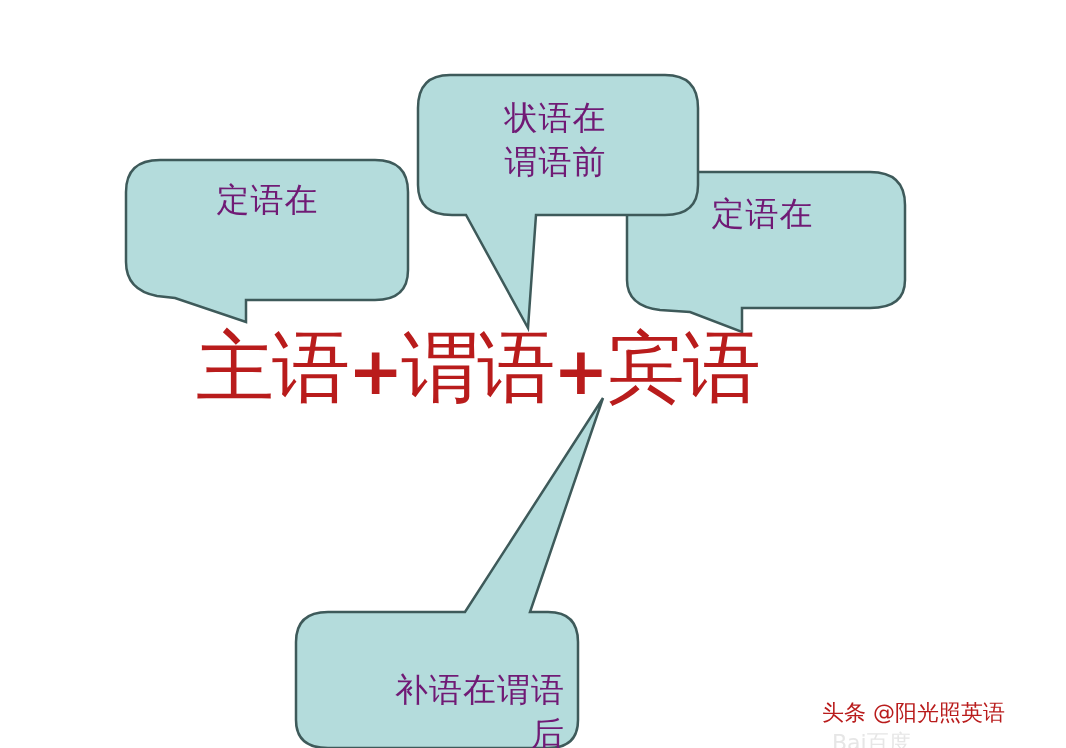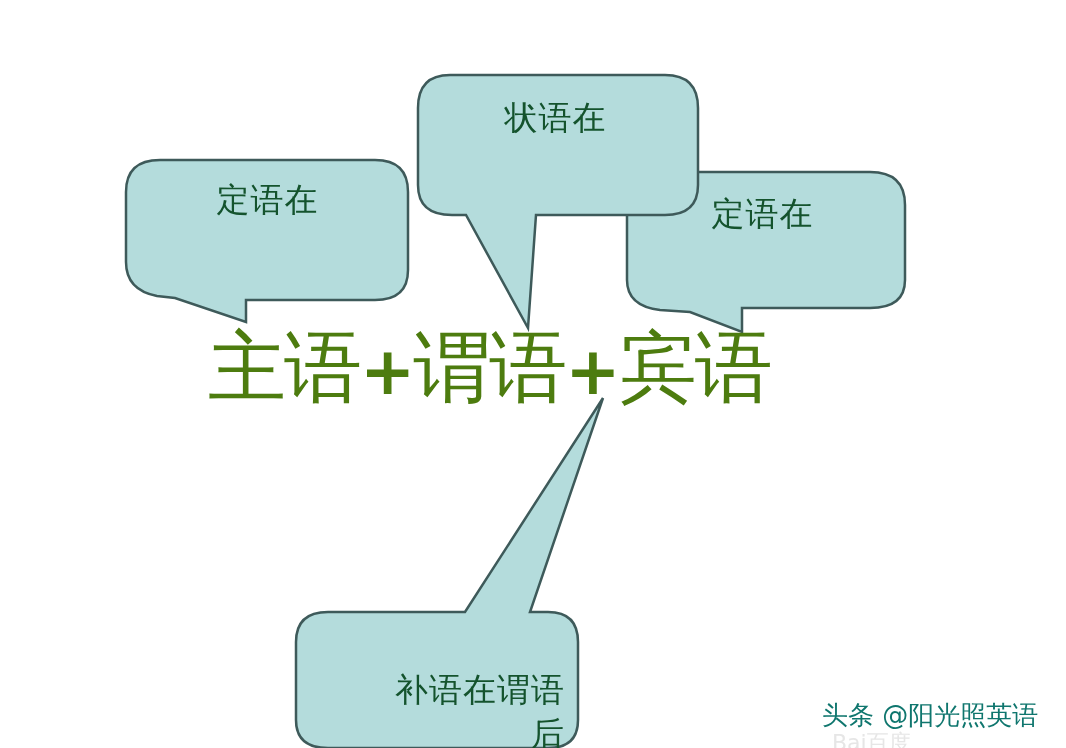--- a/index.html
+++ b/index.html
@@ -1,25 +1,25 @@
 <!DOCTYPE html>
 <html><head>
 <meta charset="utf-8">
 <style>
   html, body { margin:0; padding:0; background:#ffffff; }
   body { width:1066px; height:748px; position:relative; overflow:hidden;
          font-family:"DejaVu Sans", sans-serif; }
   svg.shapes { position:absolute; left:0; top:0; }
-  .callout-text { position:absolute; text-align:center; color:#14532d;
+  .callout-text { position:absolute; text-align:center; color:#701a75;
                   font-size:33px; line-height:44px; letter-spacing:1px; }
-  .main-formula { position:absolute; left:208px; top:322px; width:630px; height:90px;
+  .main-formula { position:absolute; left:196px; top:322px; width:630px; height:90px;
                   font-family:"DejaVu Serif", serif; font-size:78px; line-height:90px;
-                  color:#4d7c0f; white-space:nowrap; letter-spacing:-2px; }
+                  color:#b91c1c; white-space:nowrap; letter-spacing:-2px; }
   .main-formula .plus { font-family:"DejaVu Sans", sans-serif; font-weight:bold; font-size:66px; }
-  .watermark { position:absolute; left:822px; top:698px; font-size:26px; color:#0f766e;
+  .watermark { position:absolute; left:822px; top:698px; font-size:22px; color:#b91c1c;
                text-shadow:1px 1px 0 #fff, -1px -1px 0 #fff; white-space:nowrap; }
   .ghost-logo { position:absolute; left:832px; top:728px; font-size:22px; color:#e6e6e6;
                 white-space:nowrap; font-family:"DejaVu Sans", sans-serif; }
 </style>
 </head>
 <body>
 
 <svg class="shapes" width="1066" height="748" viewBox="0 0 1066 748">
 
   <path d="M660,172 L870,172 Q905,172 905,205 L905,280 Q905,308 870,308 L742,308 L742,332 L690,312 L660,310 Q627,306 627,280 L627,205 Q627,172 660,172 Z" fill="#b4dcdc" stroke="#3e5a5a" stroke-width="2.5"></path>
@@ -30,20 +30,21 @@
 
   <path d="M328,612 L465,612 L603,398 L530,612 L548,612 Q578,612 578,642 L578,720 Q578,748 548,748 L328,748 Q296,748 296,720 L296,642 Q296,612 328,612 Z" fill="#b4dcdc" stroke="#3e5a5a" stroke-width="2.5"></path>
 </svg>
 
 <div class="callout-text" style="left:160px; top:178px; width:215px;">
   <div>定语在</div>
 </div>
 
 <div class="callout-text" style="left:448px; top:96px; width:215px;">
   <div>状语在</div>
+  <div>谓语前</div>
 </div>
 
 <div class="callout-text" style="left:655px; top:192px; width:215px;">
   <div>定语在</div>
 </div>
 
 <div class="callout-text" style="left:310px; top:668px; width:255px;text-align:right;">
   <div>补语在谓语</div>
   <div>后</div>
 </div>

